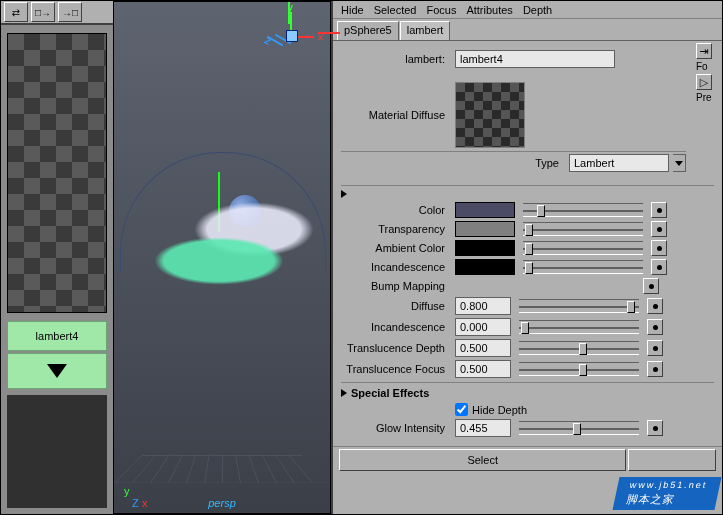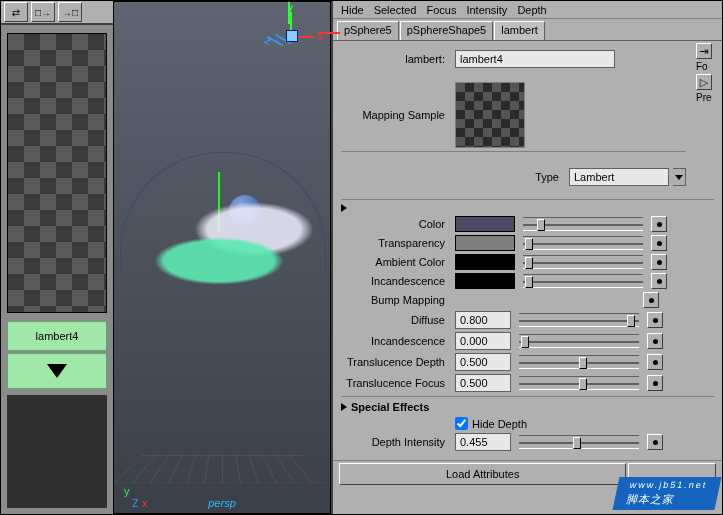--- a/index.html
+++ b/index.html
@@ -112,41 +112,40 @@
       <span class="x">x</span>
     </div>
     <div class="persp">persp</div>
   </div>
 
   <div class="rpanel">
     <div class="menubar">
       <span>Hide</span>
       <span>Selected</span>
       <span>Focus</span>
-      <span>Intensity</span>
+      <span>Attributes</span>
       <span>Depth</span>
     </div>
     <div class="tabs">
       <div class="tab">pSphere5</div>
-      <div class="tab">pSphereShape5</div>
       <div class="tab active">lambert</div>
     </div>
 
     <div style="display:flex">
       <div style="flex:1">
         <div class="section">
           <div class="row">
             <span class="lbl">lambert:</span>
             <input type="text" class="wide" value="lambert4" style="">
           </div>
           <div class="row" style="margin-top:14px">
-            <span class="lbl">Mapping Sample</span>
+            <span class="lbl">Material Diffuse</span>
             <div class="swatch-checker"></div>
           </div>
-          <div class="row" style="justify-content:flex-end;border-top:1px solid #808080;padding-top:16px">
+          <div class="row" style="justify-content:flex-end;border-top:1px solid #808080;padding-top:2px">
             <span class="lbl">Type</span>
             <div class="typebox">
                 <span>Lambert</span>
               </div>
             <div class="dd-arrow">
                 <div class="tiny-tri"></div>
               </div>
           </div>
         </div>
       </div>
@@ -264,34 +263,34 @@
       <div class="sec-hdr">
           <div class="tri"></div>
           <span>Special Effects</span>
         </div>
       <div class="row">
         <span class="lbl"></span>
         <input type="checkbox" checked="" style="">
         <span>Hide Depth</span>
       </div>
       <div class="row">
-        <span class="lbl">Depth Intensity</span>
+        <span class="lbl">Glow Intensity</span>
         <input type="text" class="num" value="0.455" style="">
         <div class="slider">
             <div class="track"></div>
             <div class="thumb" style="left:45%"></div>
           </div>
         <div class="sq">
             <div class="dot"></div>
           </div>
       </div>
     </div>
 
     <div style="display:flex;gap:2px;padding:2px 6px;border-top:1px solid #808080">
-      <button class="btn">Load Attributes</button>
+      <button class="btn">Select</button>
       <button class="btn" style="flex:.3"></button>
     </div>
   </div>
 </div>
 
 <div class="wm">
   <span class="sub">www.jb51.net</span>
   <span>脚本之家</span>
 </div>
 

